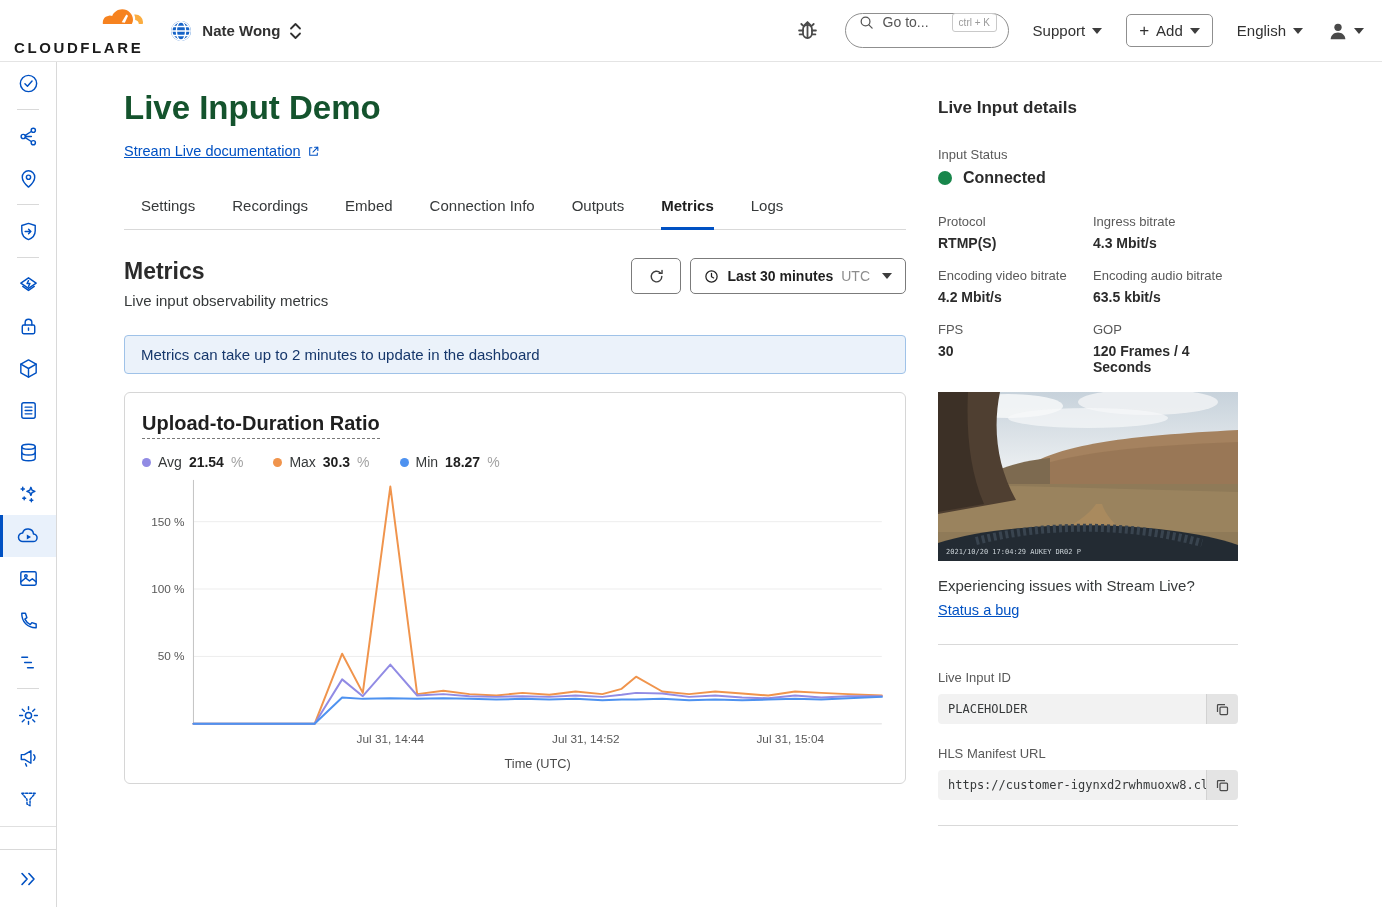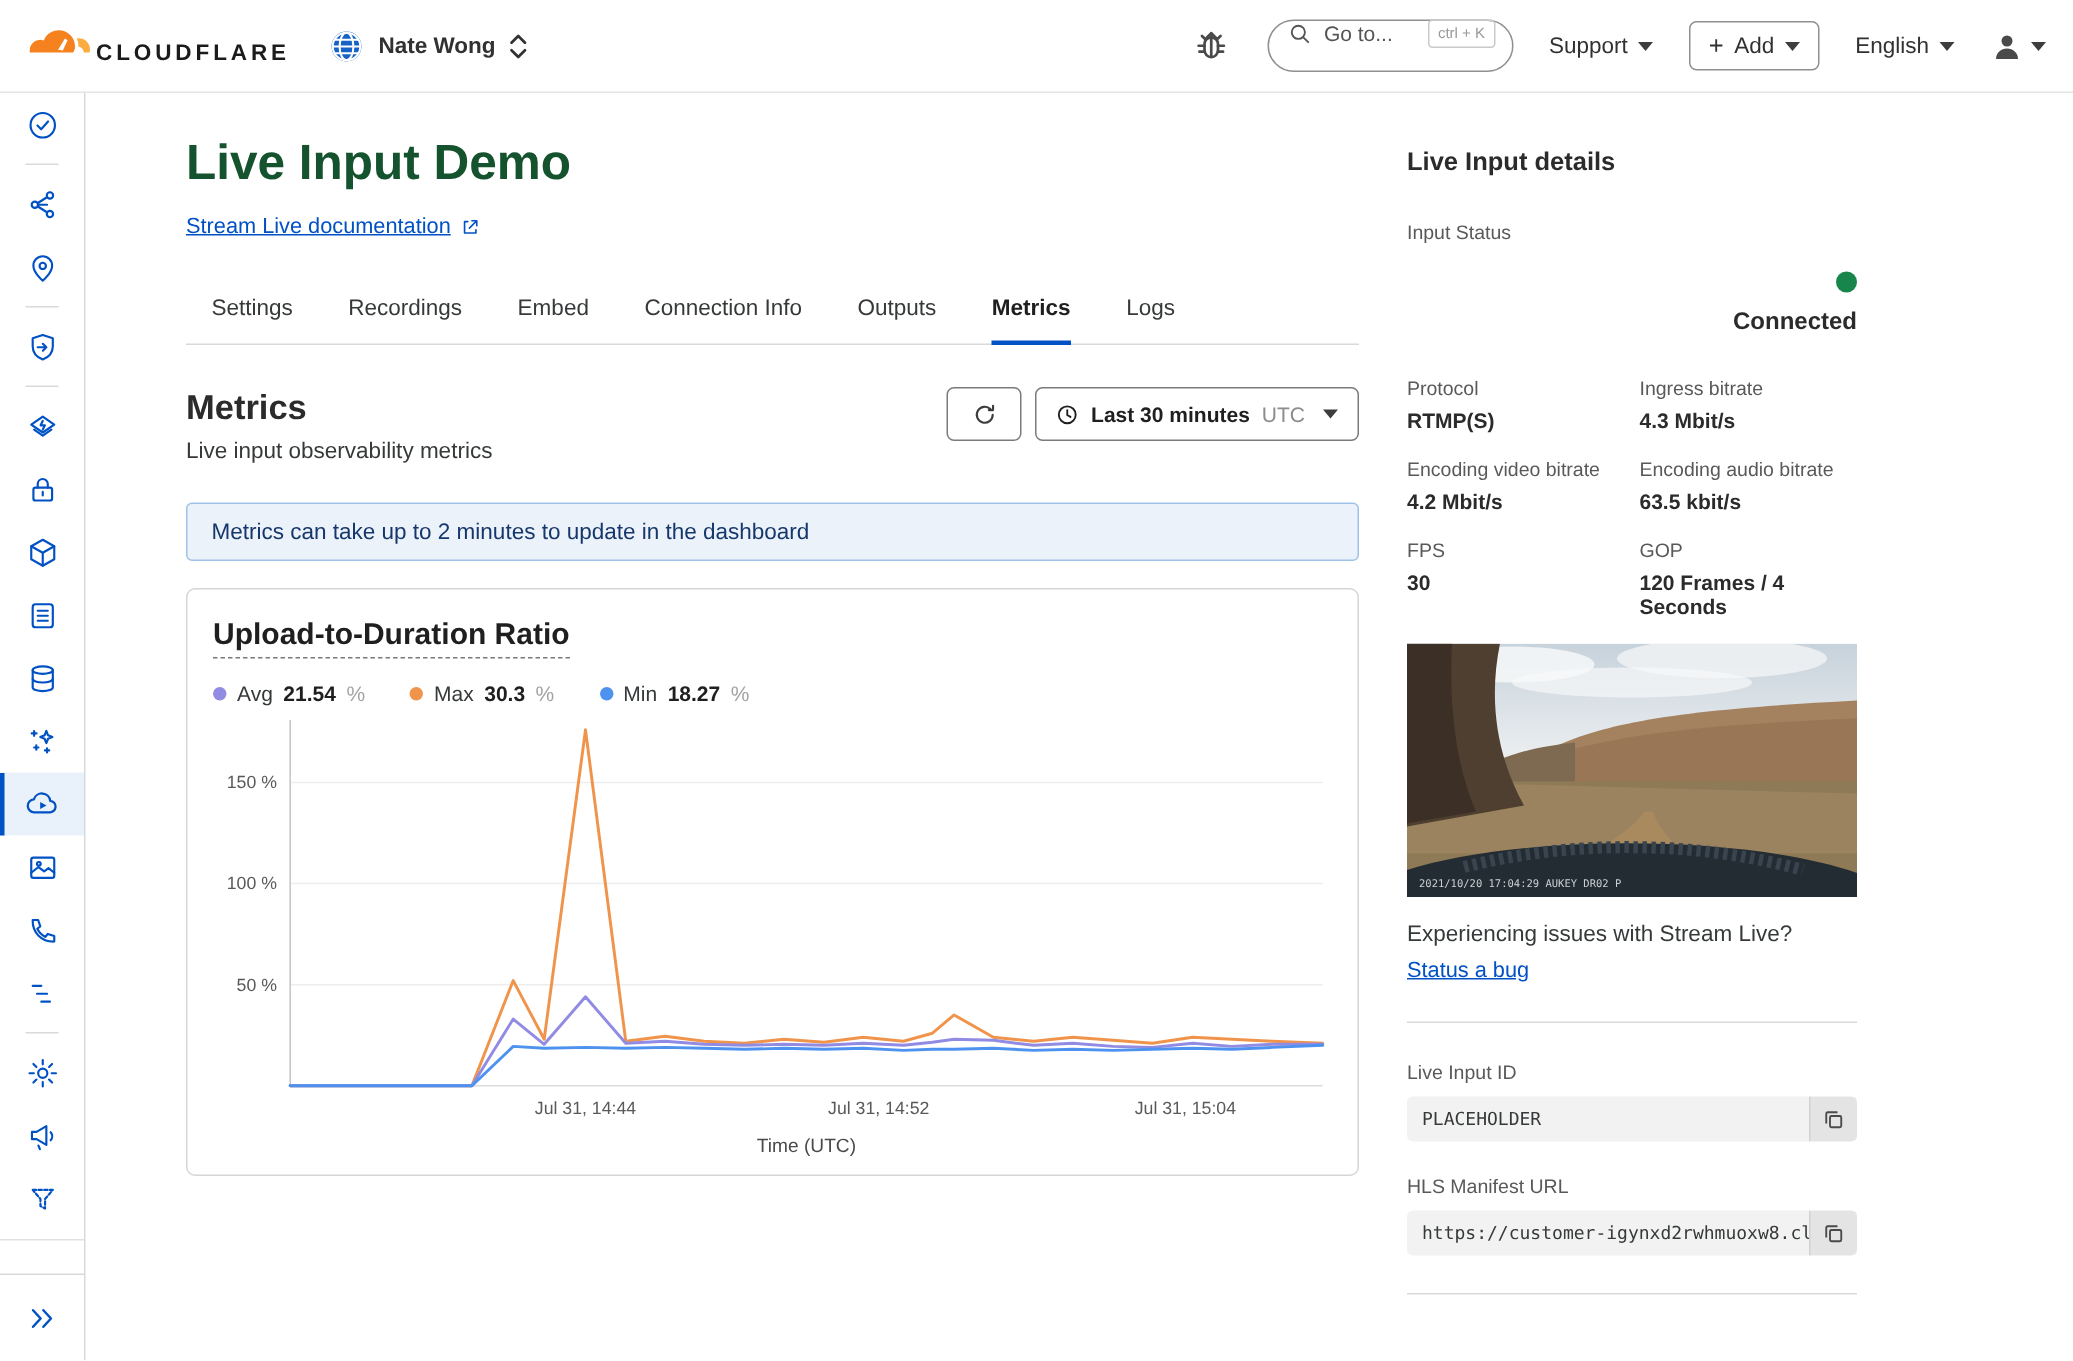--- a/index.html
+++ b/index.html
@@ -10,21 +10,21 @@
     -webkit-font-smoothing:antialiased;
   }
   svg { display:block; }
 
   
   .header {
     height:62px; display:flex; align-items:center; justify-content:space-between;
     padding:0 18px 0 14px; border-bottom:1px solid #e4e4e4; background:#fff;
   }
   .h-left { display:flex; align-items:center; gap:26px; }
-  .logo { display:flex; align-items:flex-end; gap:4px; cursor:pointer; }
+  .logo { display:flex; align-items:flex-end; gap:4px; cursor:pointer;flex-direction:column; }
   .logo-word { font-size:15px; font-weight:800; letter-spacing:2.6px; color:#1b1b1b; padding-bottom:2px; }
   .account-switcher { display:flex; align-items:center; gap:9px; cursor:pointer; }
   .account-name { font-size:15px; font-weight:700; color:#313131; }
   .h-right { display:flex; align-items:center; gap:24px; }
   .icon-btn { background:none; border:none; padding:0; cursor:pointer; }
   .search-pill {
     display:flex; align-items:center; gap:7px; width:164px; height:35px;
     border:1px solid #8f8f8f; border-radius:18px; padding:0 7px 17px 13px; cursor:text;
   }
   .search-pill input {
@@ -113,21 +113,21 @@
   .dot9 { width:9px; height:9px; border-radius:50%; }
   .legend-name { color:#36393a; }
   .legend-val { font-weight:700; color:#1f1f1f; }
   .legend-unit { color:#a3a3a3; }
   #chart-svg { width:748px; height:295px; }
 
   
   .aside-heading { margin-top:36px; font-size:17px; font-weight:700; color:#2b2b2b; }
   .field-label { font-size:13px; color:#595959; }
   .status-block { margin-top:29px; }
-  .status-row { margin-top:19px; display:flex; align-items:flex-end; gap:11px;flex-direction:column; }
+  .status-row { margin-top:7px; display:flex; align-items:center; gap:11px; }
   .status-dot { width:14px; height:14px; border-radius:50%; }
   .status-text { font-size:16px; font-weight:700; color:#2b2b2b; }
   .detail-grid { margin-top:27px; display:grid; grid-template-columns:155px 1fr; row-gap:17px; column-gap:0; }
   .detail-cell .field-label { margin-bottom:6px; }
   .detail-value { font-size:14px; font-weight:700; color:#2b2b2b; }
   .thumb { margin-top:17px; width:300px; height:169px; overflow:hidden; }
   .issues { margin-top:16px; font-size:15px; color:#36393a; }
   .report { display:inline-block; margin-top:8px; font-size:14.5px; }
   .divider { border:none; border-top:1px solid #d9d9d9; margin:25px 0; }
   .copy-block { margin-bottom:22px; }

